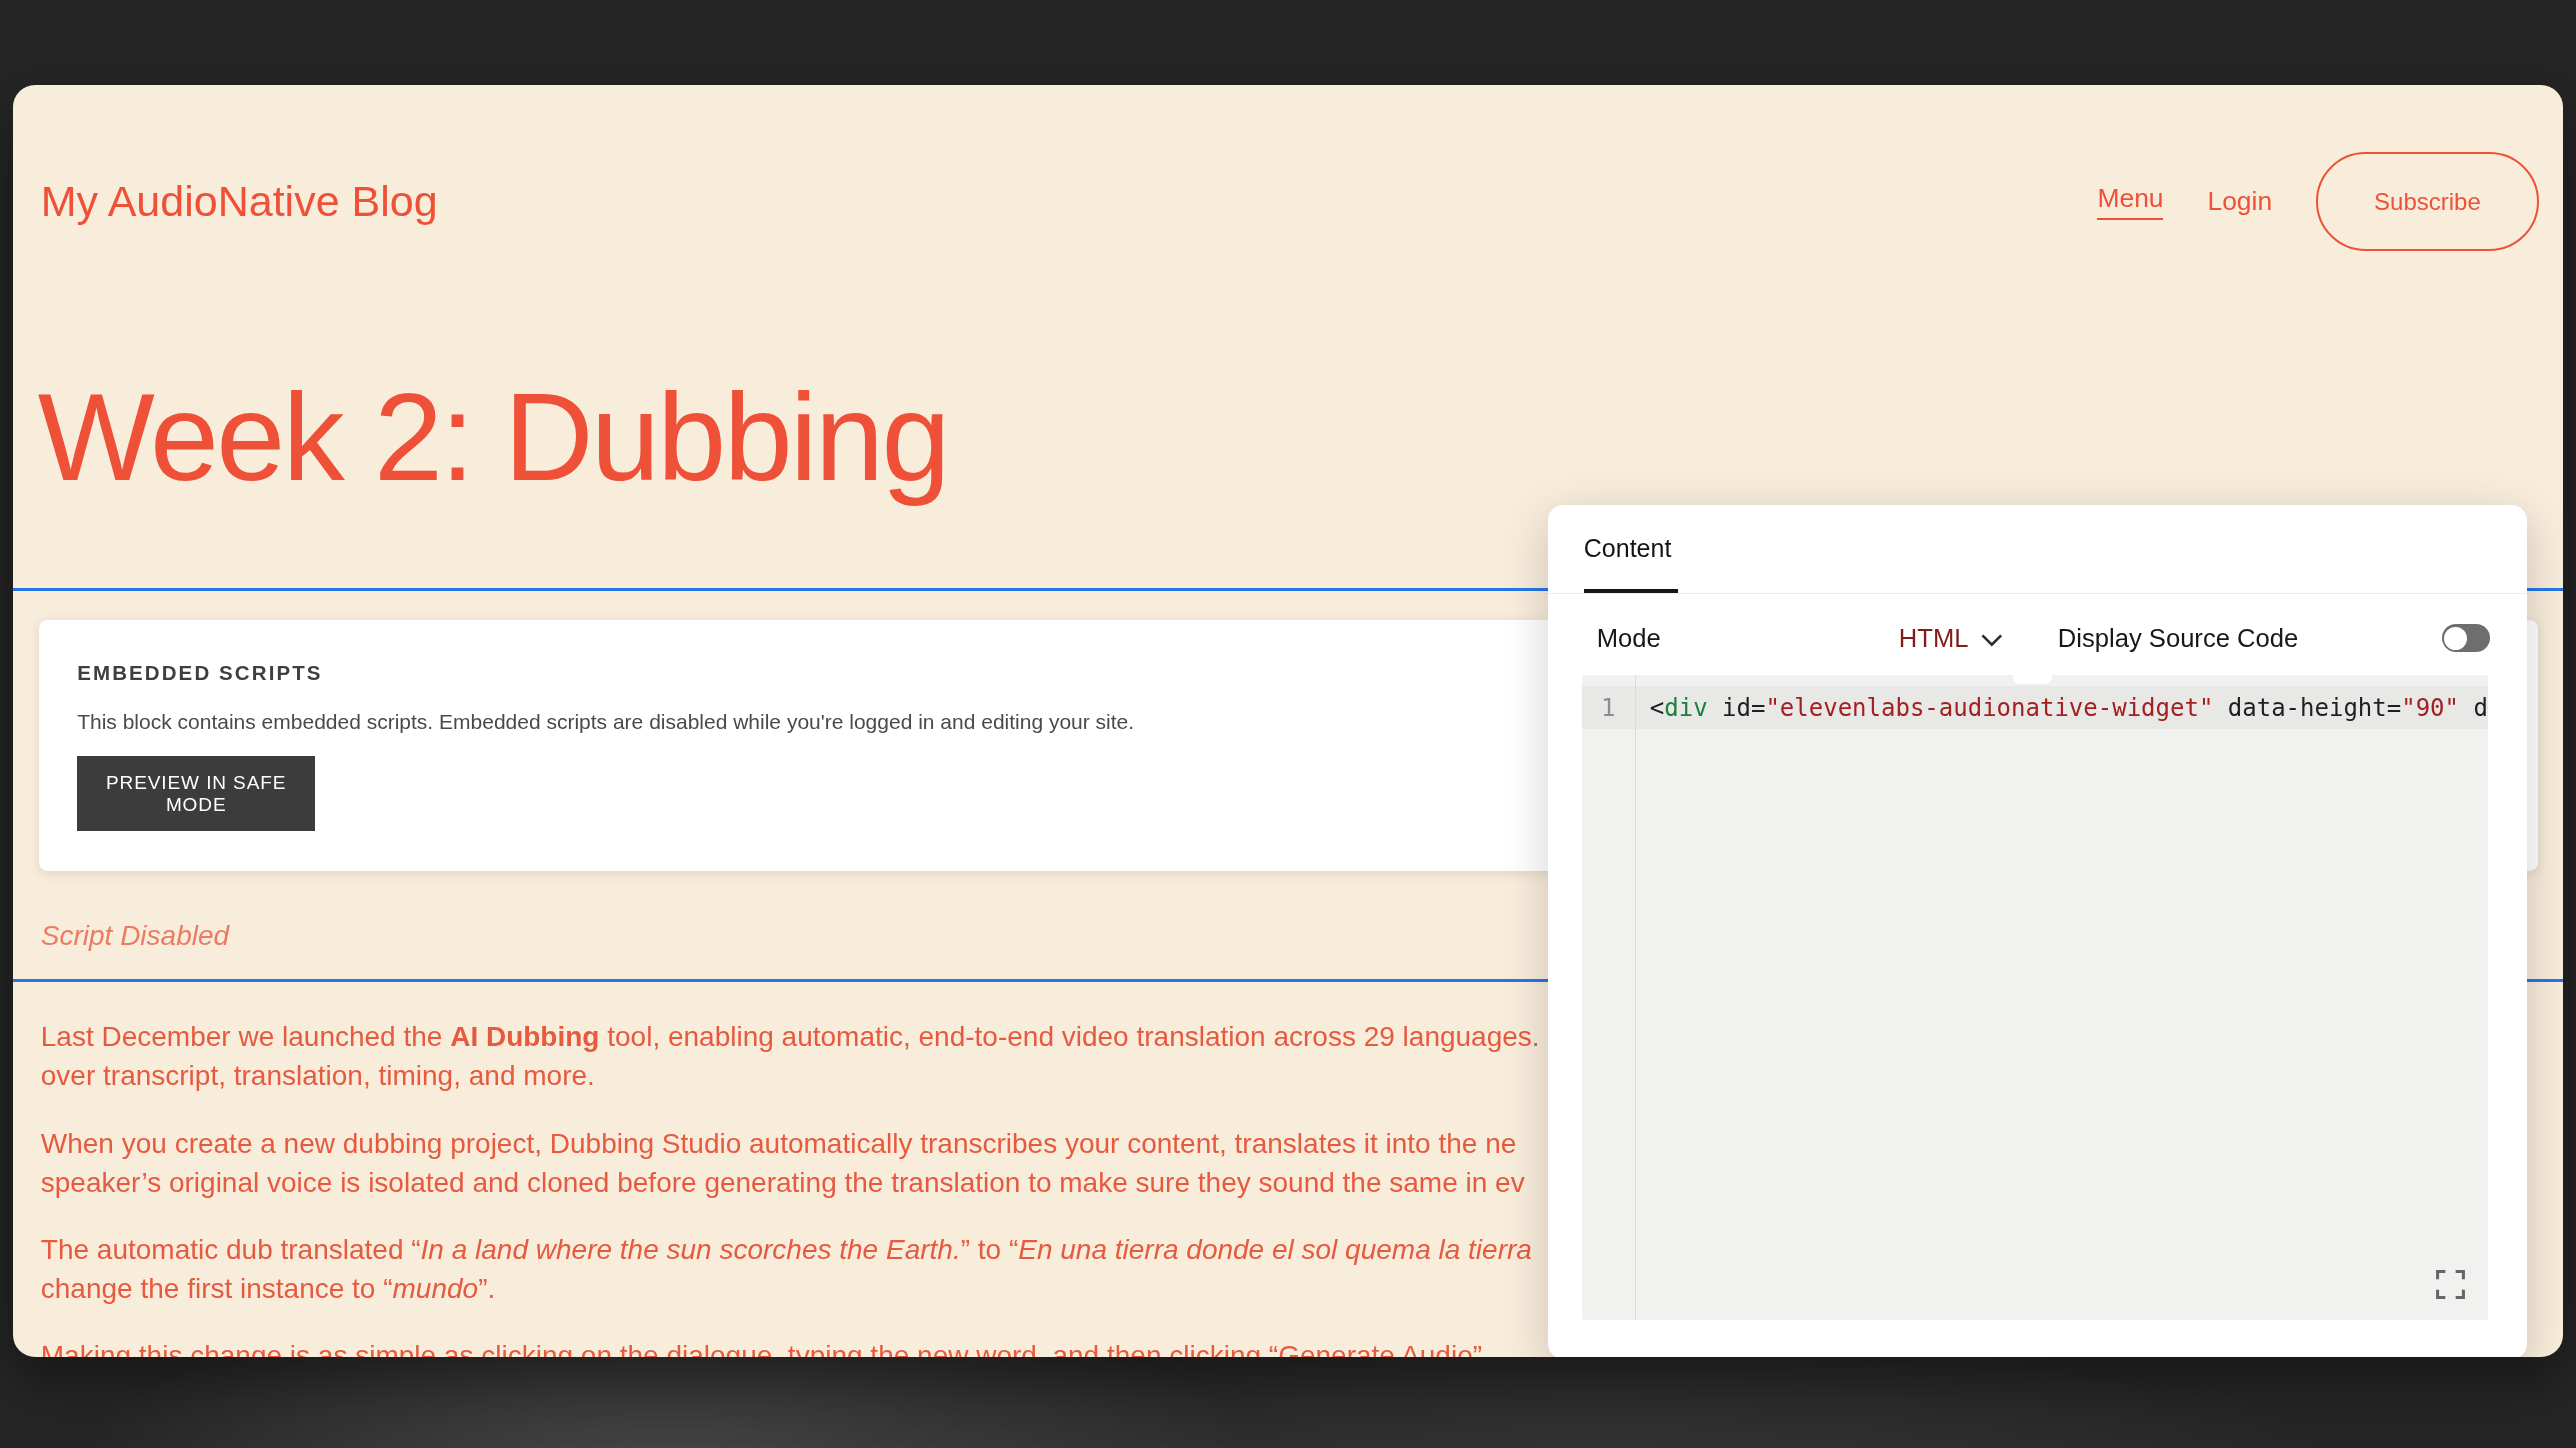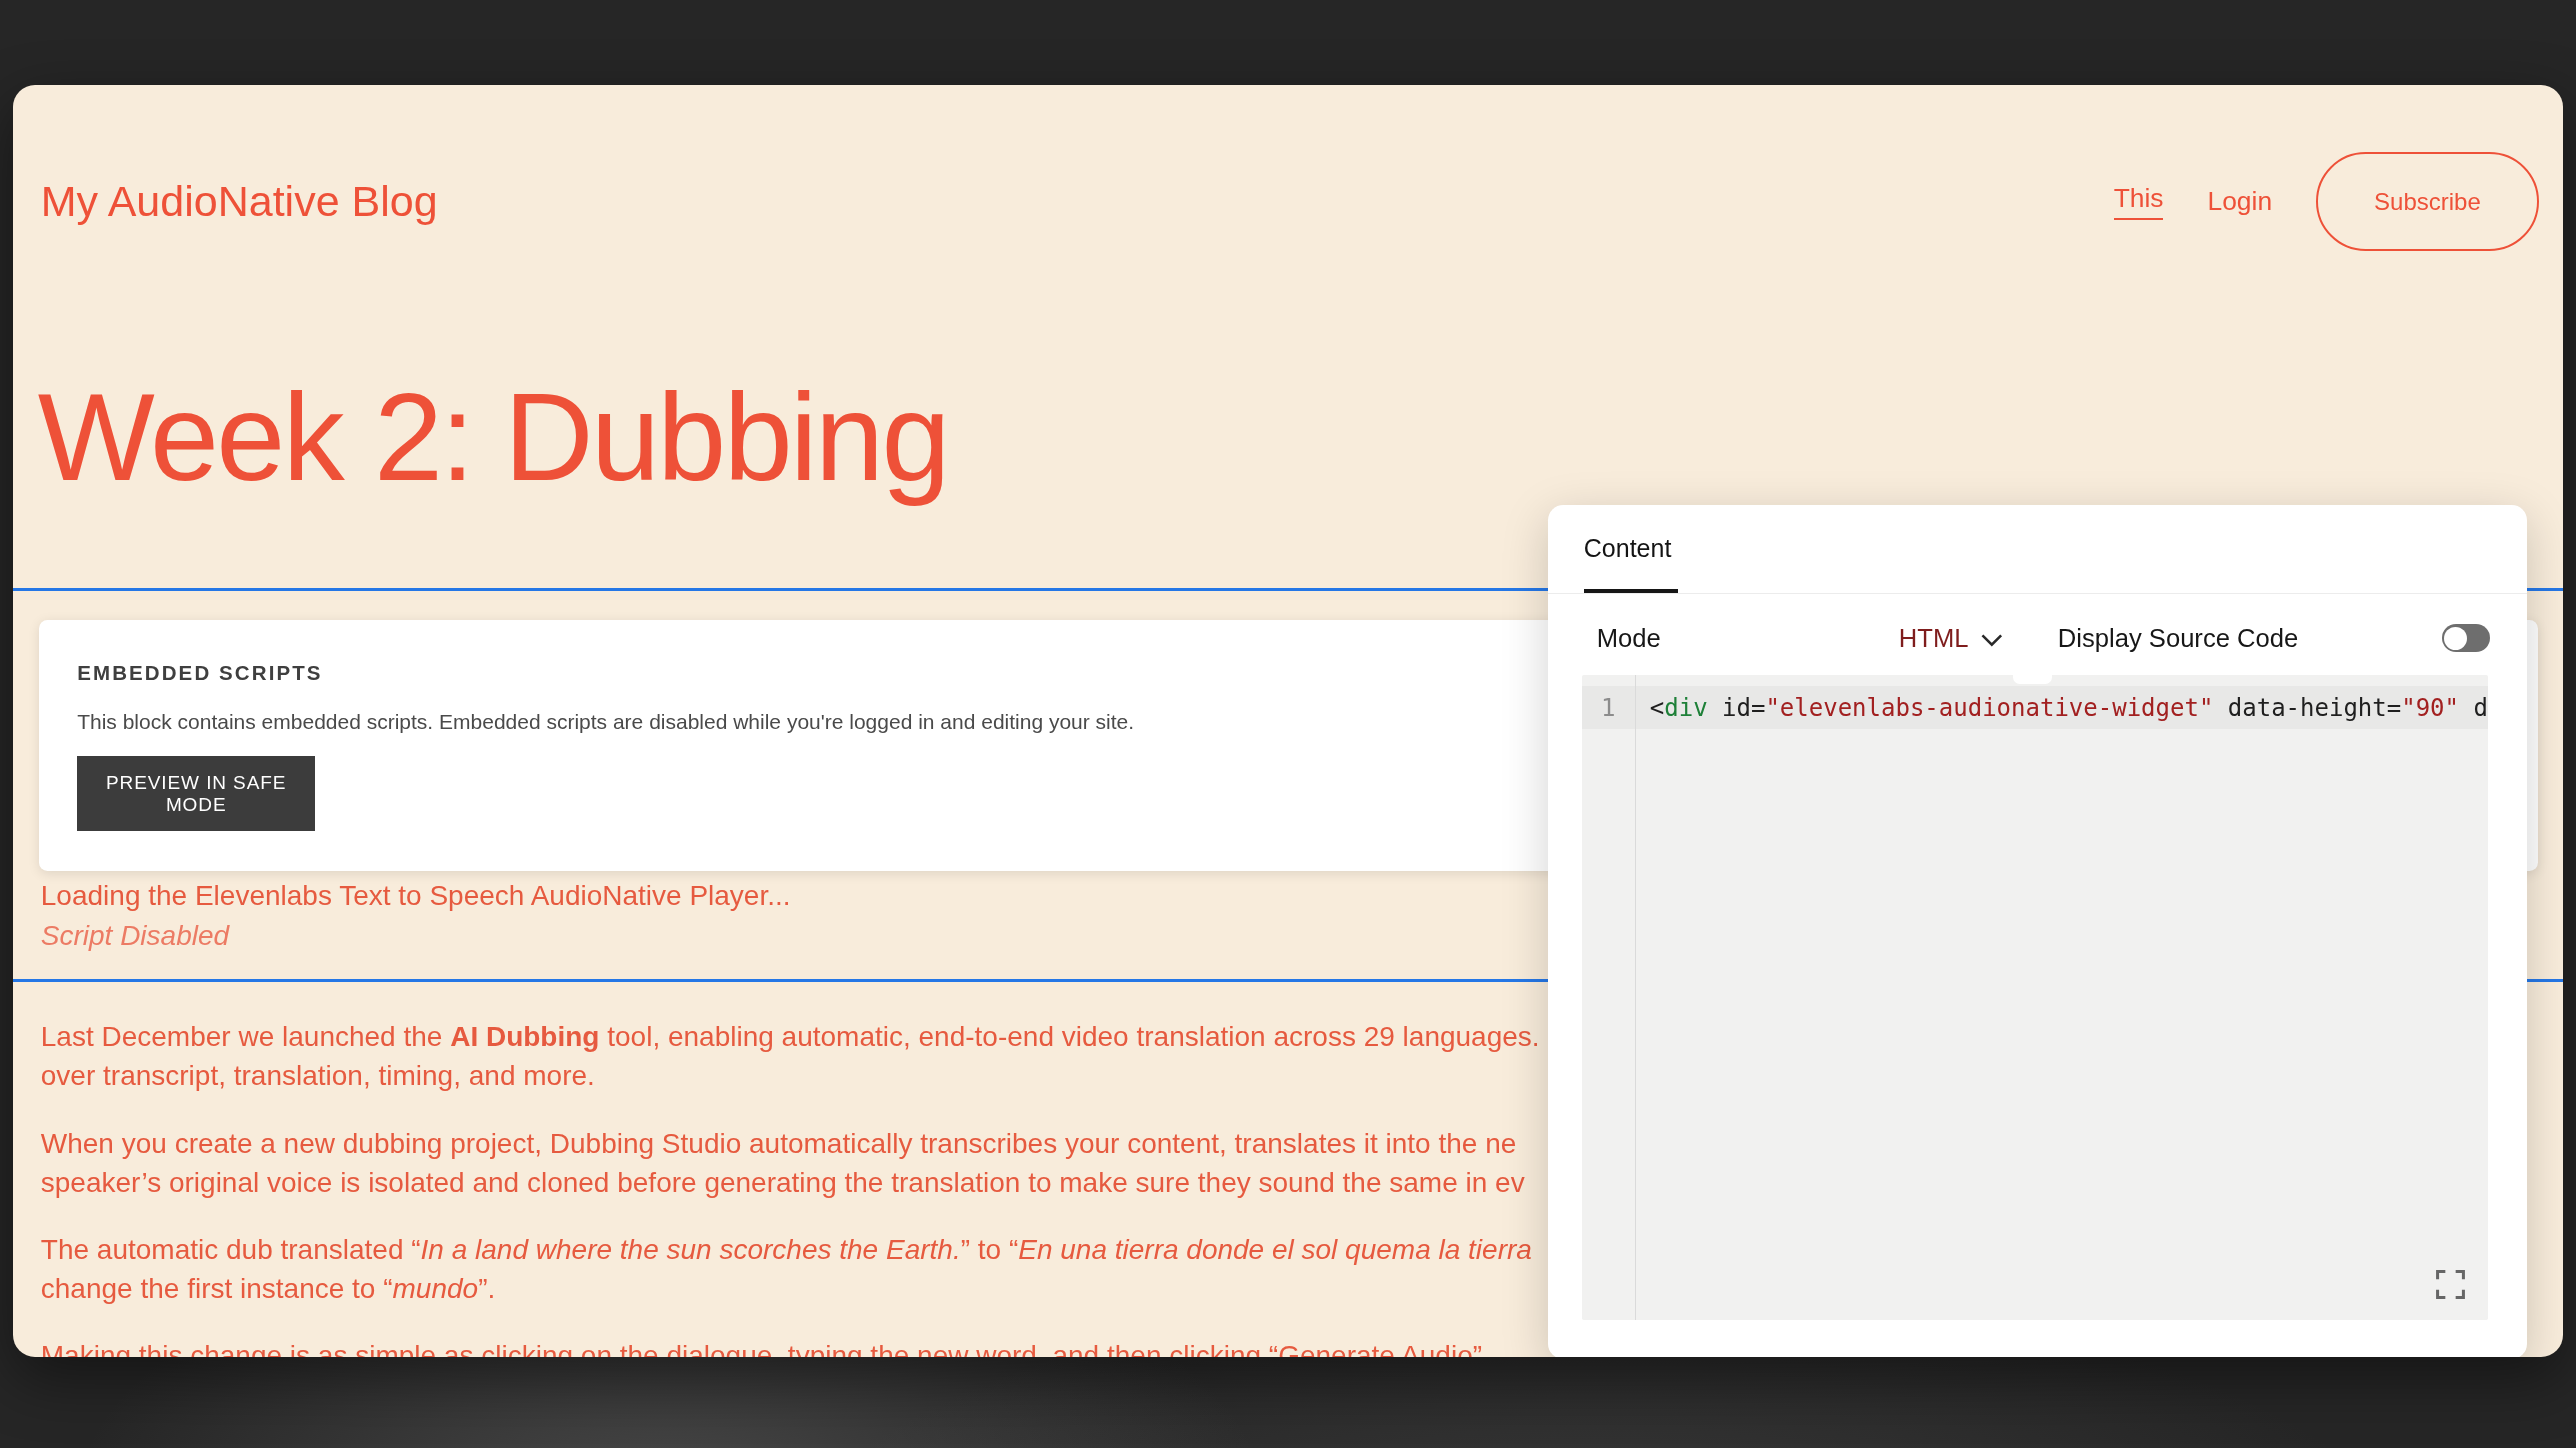--- a/index.html
+++ b/index.html
@@ -137,37 +137,36 @@
   }
 </style>
 </head>
 <body>
 
 <div class="page">
 
   <div class="site-title">My AudioNative Blog</div>
 
   <div class="nav">
-    <span class="nav-link underlined">This</span>
+    <span class="nav-link underlined">Menu</span>
     <span class="nav-link">Login</span>
     <button class="subscribe-btn">Subscribe</button>
   </div>
 
   <div class="post-heading">Week 2: Dubbing</div>
 
   <div class="block-line one"></div>
   <div class="block-line two"></div>
 
   <div class="embed-card">
     <div class="card-title">EMBEDDED SCRIPTS</div>
     <div class="card-desc">This block contains embedded scripts. Embedded scripts are disabled while you're logged in and editing your site.</div>
     <button class="safe-mode-btn">PREVIEW IN SAFE MODE</button>
   </div>
 
-  <div class="loading-line">Loading the Elevenlabs Text to Speech AudioNative Player...</div>
   <div class="disabled-line">Script Disabled</div>
 
   <div class="pline p1l1"><span>Last December we launched the </span><b>AI Dubbing</b><span> tool, enabling automatic, end-to-end video translation across 29 languages.</span></div>
   <div class="pline p1l2">over transcript, translation, timing, and more.</div>
   <div class="pline p2l1">When you create a new dubbing project, Dubbing Studio automatically transcribes your content, translates it into the ne</div>
   <div class="pline p2l2">speaker’s original voice is isolated and cloned before generating the translation to make sure they sound the same in ev</div>
   <div class="pline p3l1"><span>The automatic dub translated “</span><i>In a land where the sun scorches the Earth.</i><span>” to “</span><i>En una tierra donde el sol quema la tierra</i></div>
   <div class="pline p3l2"><span>change the first instance to “</span><i>mundo</i><span>”.</span></div>
   <div class="pline p4l1">Making this change is as simple as clicking on the dialogue, typing the new word, and then clicking “Generate Audio”.</div>
 

